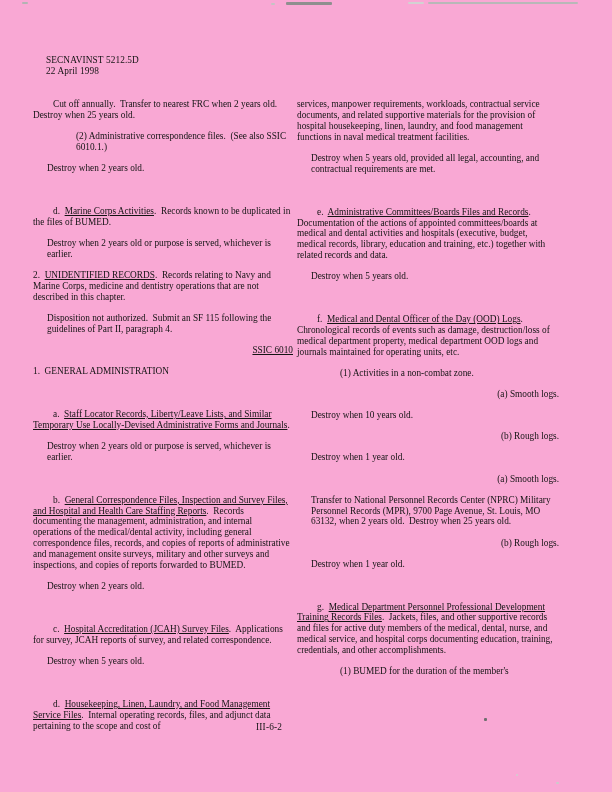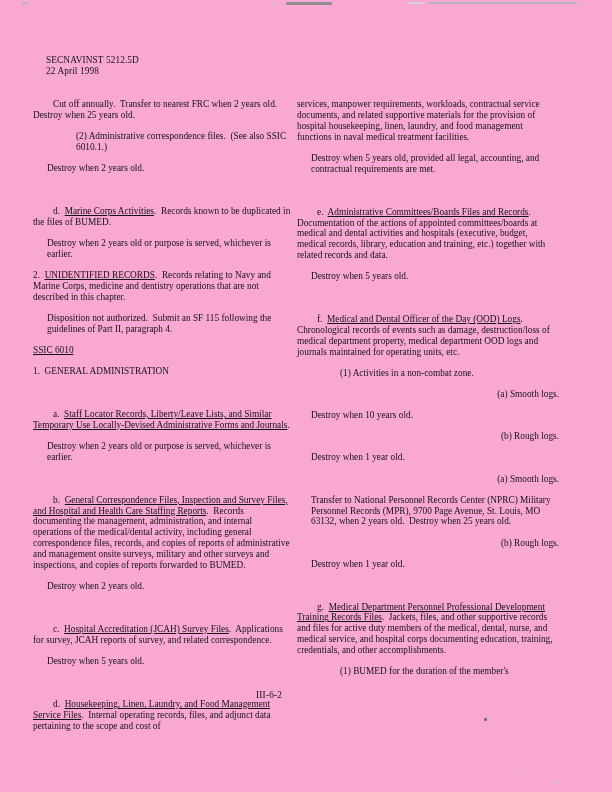--- a/index.html
+++ b/index.html
@@ -16,23 +16,23 @@
     text-align:left;
   }
   .col-left{left:33px;width:260px;}
   .col-right{left:297px;width:262px;}
   .col p{margin:10.2px 0 0 0;}
   .col p:first-child{margin-top:4px;}
   p.indent{text-indent:20px;margin-top:32px;}
   p.item1{margin-left:43px;}
   p.item2{margin-left:46px;text-align:right;}
   p.block{margin-left:14px;}
-  p.center{text-align:left;}
+  p.center{text-align:right;}
   .u{text-decoration:underline;text-underline-offset:1px;}
-  .doc-footer{position:absolute;left:256px;top:690px;font-size:9.3px;letter-spacing:0.2px;}
+  .doc-footer{position:absolute;left:256px;top:722px;font-size:9.3px;letter-spacing:0.2px;}
   .art{position:absolute;border-radius:1px;}
   .art-tick1{left:22px;top:2px;width:6px;height:2px;background:#b3b3b3;}
   .art-tick2{left:271px;top:3px;width:4px;height:1.5px;background:#c4c4c4;}
   .art-dash{left:286px;top:2px;width:46px;height:2.5px;background:#8f8f8f;}
   .art-dots{left:408px;top:2px;width:16px;height:1.5px;background:#d2d2d2;}
   .art-longline{left:428px;top:1.5px;width:150px;height:2.5px;background:#b8b8b8;}
   .art-dot-mid{left:484px;top:718px;width:2.5px;height:2.5px;background:#6f6f6f;}
   .art-speck1{left:516px;top:774px;width:2px;height:1.5px;background:#cfcfcf;}
   .art-speck2{left:556px;top:782px;width:2.5px;height:1.5px;background:#cbcbcb;}
 </style>

